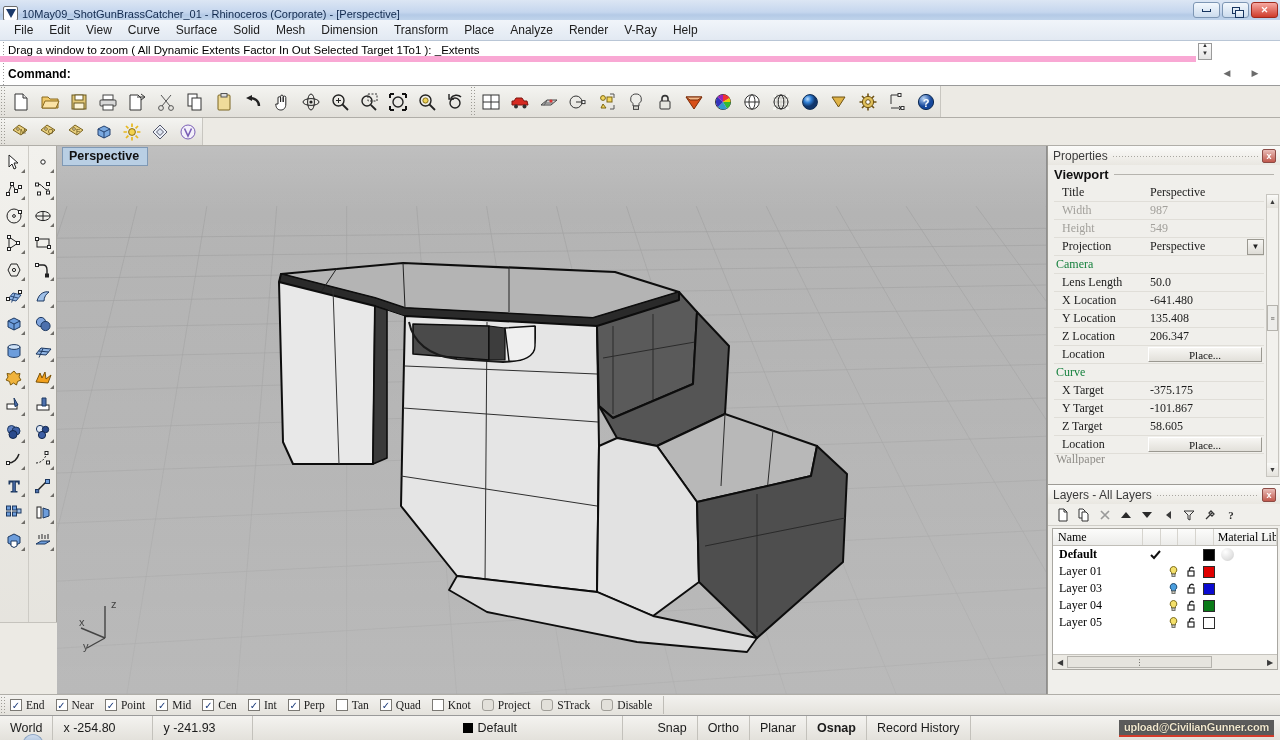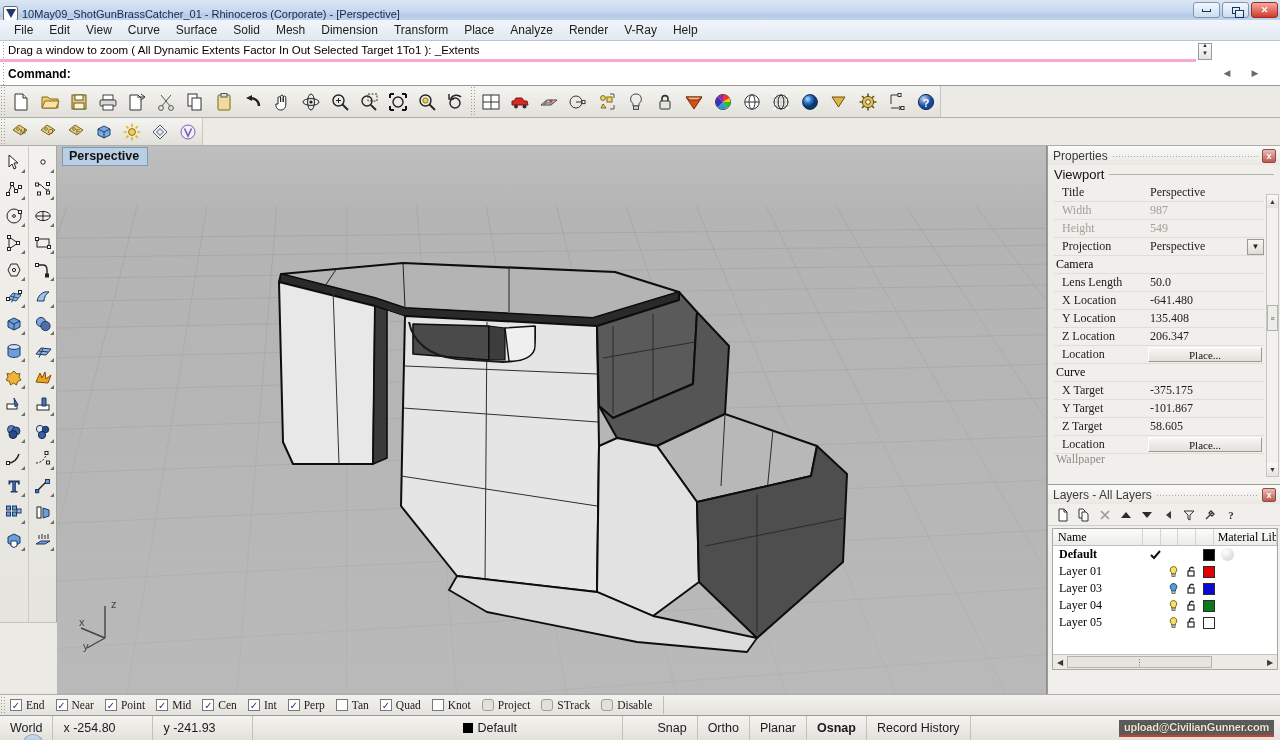--- a/index.html
+++ b/index.html
@@ -55,21 +55,21 @@
   }
   .menu-item { padding: 2px 8px; font-size: 12px; color: #202020; cursor: default; white-space: nowrap; }
 
   
   .cmdarea {
     position: absolute; left: 0; top: 41px; width: 1280px; height: 45px;
     background: #ffffff; border-bottom: 1px solid #9a9a9a;
   }
   .cmd-history {
     position: absolute; left: 0; top: 0; width: 1196px; height: 21px;
-    border-bottom: 3px solid #f9a8d4; padding: 3px 0 0 8px;
+    border-bottom: 6px solid #f9a8d4; padding: 3px 0 0 8px;
     font-size: 11.5px; color: #000; white-space: nowrap;
   }
   .cmd-gutter {
     position:absolute; left:2px; top:0; width:4px; height:45px;
     background-image: radial-gradient(#9a9a9a 40%, transparent 41%);
     background-size: 3px 3px;
   }
   .cmd-prompt {
     position: absolute; left: 0; top: 22px; width: 1196px; height: 22px;
     padding: 4px 0 0 8px; font-size: 12px; font-weight: bold; color: #000;
@@ -160,34 +160,34 @@
     background-image: radial-gradient(#a9a7a1 42%, transparent 43%);
     background-size: 3px 3px; background-position: 0 4px; background-repeat: repeat-x;
   }
   .panel-close {
     width: 14px; height: 14px; margin-right: 4px; border: 1px solid #8c4b45; border-radius: 2px;
     background: linear-gradient(to bottom,#e9bdb8,#c1584c);
     color: #fff; font-size: 9px; font-weight: bold; line-height: 12px; text-align: center;
   }
   .section-head {
     display: flex; align-items: center; gap: 5px;
-    font-size: 13px; font-weight: normal; color: #111; padding: 2px 6px 0 6px;
+    font-size: 13px; font-weight: bold; color: #111; padding: 2px 6px 0 6px;
   }
   .section-head .rule { flex: 1 1 auto; height: 1px; background: #b6b4ae; }
   .prop-body { position: relative; padding: 2px 16px 0 6px; }
   .prop-row {
     display: flex; height: 18px; align-items: center;
     border-bottom: 1px solid #e0ded8; font-size: 11.5px;
   }
   .prop-label { width: 94px; padding-left: 8px; color: #1b1b1b; font-family: "Liberation Serif", serif; font-size:12px;}
   .prop-value { flex: 1 1 auto; color: #1b1b1b; font-family: "Liberation Serif", serif; font-size:12px; padding-left:2px;}
   .prop-row.dim .prop-label, .prop-row.dim .prop-value { color: #a2a09b; }
   .prop-group {
     height: 18px; display: flex; align-items: center; padding-left: 2px;
-    font-family: "Liberation Serif", serif; font-size: 12px; color: #000000;
+    font-family: "Liberation Serif", serif; font-size: 12px; color: #15803d;
     border-bottom: 1px solid #e0ded8;
   }
   .prop-btn {
     height: 15px; margin: 0 2px 0 0; flex: 1 1 auto;
     border: 1px solid #9b9991; border-top-color:#fff; border-left-color:#fff;
     background: linear-gradient(to bottom,#f7f6f3,#e2e0da);
     font-family: "Liberation Serif", serif; font-size: 11px; color: #151515;
     display: flex; align-items: center; justify-content: center;
   }
   .combo-arrow {

